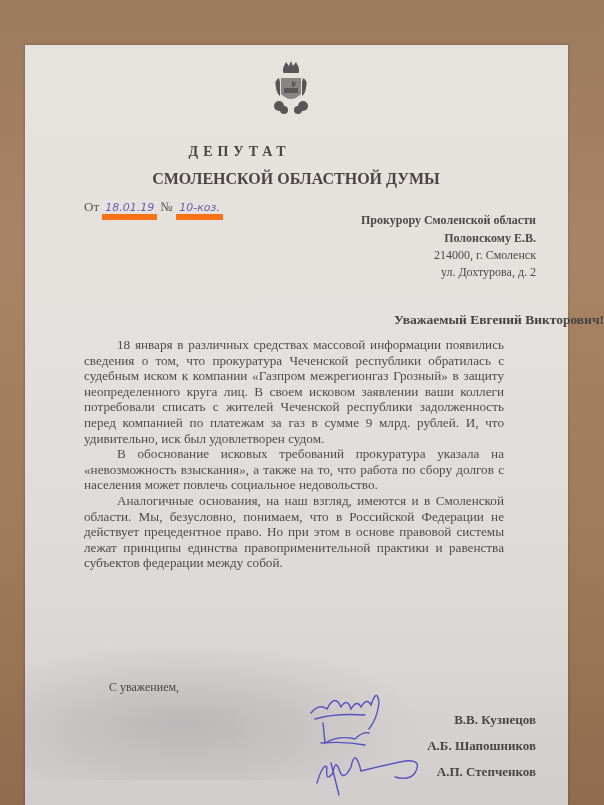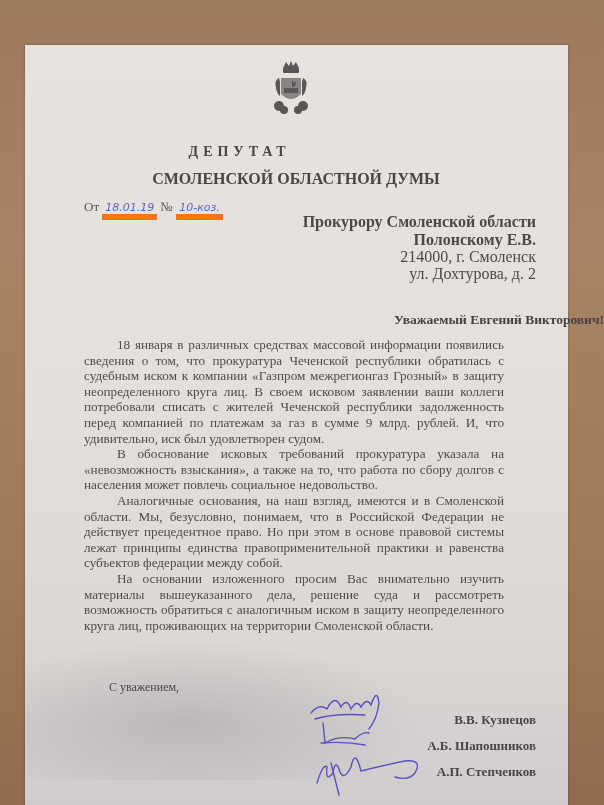--- a/index.html
+++ b/index.html
@@ -17,21 +17,21 @@
     position: absolute; left: 0; top: 640px; width: 400px; height: 140px;
     background: radial-gradient(ellipse at 40% 60%, rgba(120,115,120,0.28), rgba(0,0,0,0) 70%);
     pointer-events: none;
   }
   .emblem { position: absolute; left: 268px; top: 60px; width: 46px; height: 58px; }
   .t { position: absolute; color: #4a4646; white-space: nowrap; }
   .title1 { left: 0; width: 479px; top: 144px; text-align: center; font-weight: bold; font-size: 14px; letter-spacing: 5px; color: #4a4545; }
   .title2 { left: 0; width: 592px; top: 170px; text-align: center; font-weight: bold; font-size: 16px; color: #4a4545; }
   .ref { left: 84px; top: 199px; font-size: 13px; color: #555; }
   .ref .hw { font-family: "DejaVu Sans", sans-serif; font-style: italic; color: #6a5fb0; font-size: 11px; border-bottom: 6px solid #f97316; padding: 0 3px; }
-  .addr { right: 68px; text-align: right; font-size: 16px; color: #4d4949; }
+  .addr { right: 68px; text-align: right; font-size: 12px; color: #4d4949; }
   .addr.b { font-weight: bold; }
   .greet { left: 0; width: 604px; top: 312px; text-align: right; font-weight: bold; font-size: 13.5px; color: #464242; }
   .body { position: absolute; left: 84px; width: 420px; font-size: 13.2px; line-height: 15.6px; color: #4f4b4b; text-align: justify; }
   .body p { margin: 0; text-indent: 33px; }
   .italic { font-style: italic; line-height: 20px; }
   .regards { left: 109px; top: 680px; font-size: 12px; color: #4a4646; }
   .signer { right: 68px; text-align: right; font-weight: bold; font-size: 13px; color: #4a4646; }
   .sig { position: absolute; left: 305px; top: 683px; width: 140px; height: 120px; }
 </style>
 </head>
@@ -70,21 +70,20 @@
 <div class="t addr b" style="top:231px;">Полонскому Е.В.</div>
 <div class="t addr" style="top:248px;">214000, г. Смоленск</div>
 <div class="t addr" style="top:265px;">ул. Дохтурова, д. 2</div>
 
 <div class="t greet">Уважаемый Евгений Викторович!</div>
 
 <div class="body" style="top:337px;">
   <p>18 января в различных средствах массовой информации появились сведения о том, что прокуратура Чеченской республики обратилась с судебным иском к компании «Газпром межрегионгаз Грозный» в защиту неопределенного круга лиц. В своем исковом заявлении ваши коллеги потребовали списать с жителей Чеченской республики задолженность перед компанией по платежам за газ в сумме 9 млрд. рублей. И, что удивительно, иск был удовлетворен судом.</p>
   <p>В обоснование исковых требований прокуратура указала на «невозможность взыскания», а также на то, что работа по сбору долгов с населения может повлечь социальное недовольство.</p>
   <p>Аналогичные основания, на наш взгляд, имеются и в Смоленской области. Мы, безусловно, понимаем, что в Российской Федерации не действует прецедентное право. Но при этом в основе правовой системы лежат принципы единства правоприменительной практики и равенства субъектов федерации между собой.</p>
-  <p>На основании изложенного просим Вас внимательно изучить материалы вышеуказанного дела, решение суда и рассмотреть возможность обратиться с аналогичным иском в защиту неопределенного круга лиц, проживающих на территории Смоленской области.</p>
 </div>
 
 <div class="t regards">С уважением,</div>
 
 <svg class="sig" viewBox="0 0 140 120">
   <g fill="none" stroke="#5a4fc0" stroke-width="1.4" stroke-linecap="round">
     <path d="M6 30 Q14 20 22 26 Q30 10 36 24 Q42 14 46 26 Q52 16 56 24 Q62 14 66 22 Q72 4 74 20 Q72 36 64 46"></path>
     <path d="M10 36 Q30 30 60 32"></path>
     <path d="M18 40 L20 60 Q34 52 50 56 Q58 48 64 50"></path>
     <path d="M16 60 Q40 58 60 62"></path>

